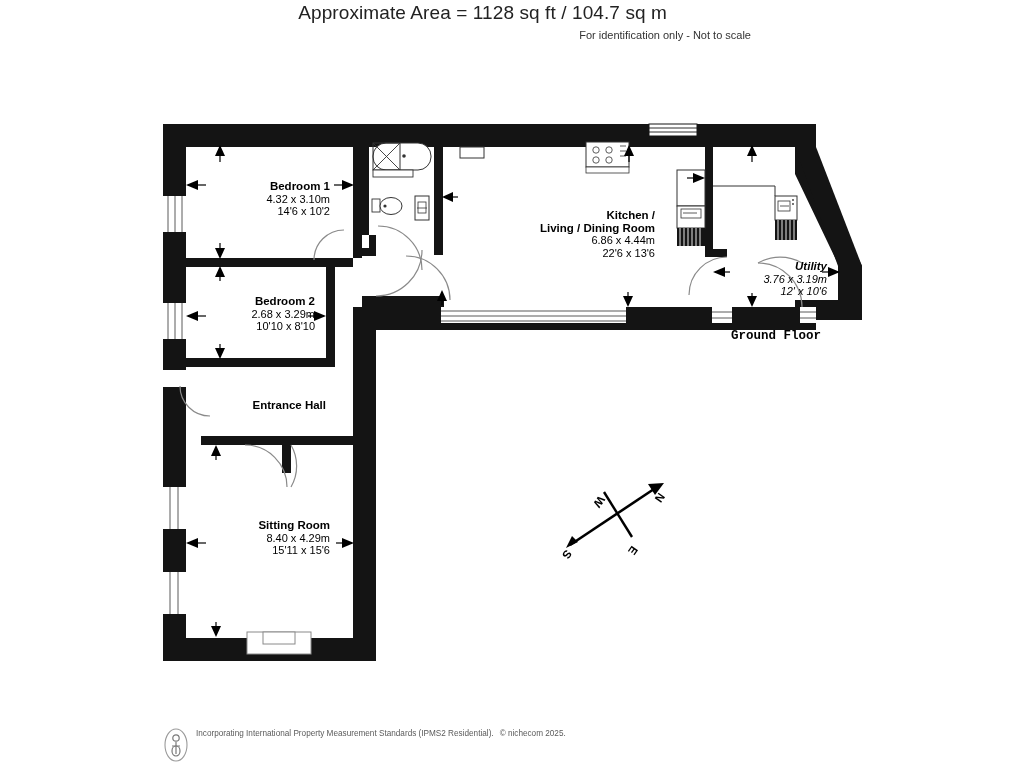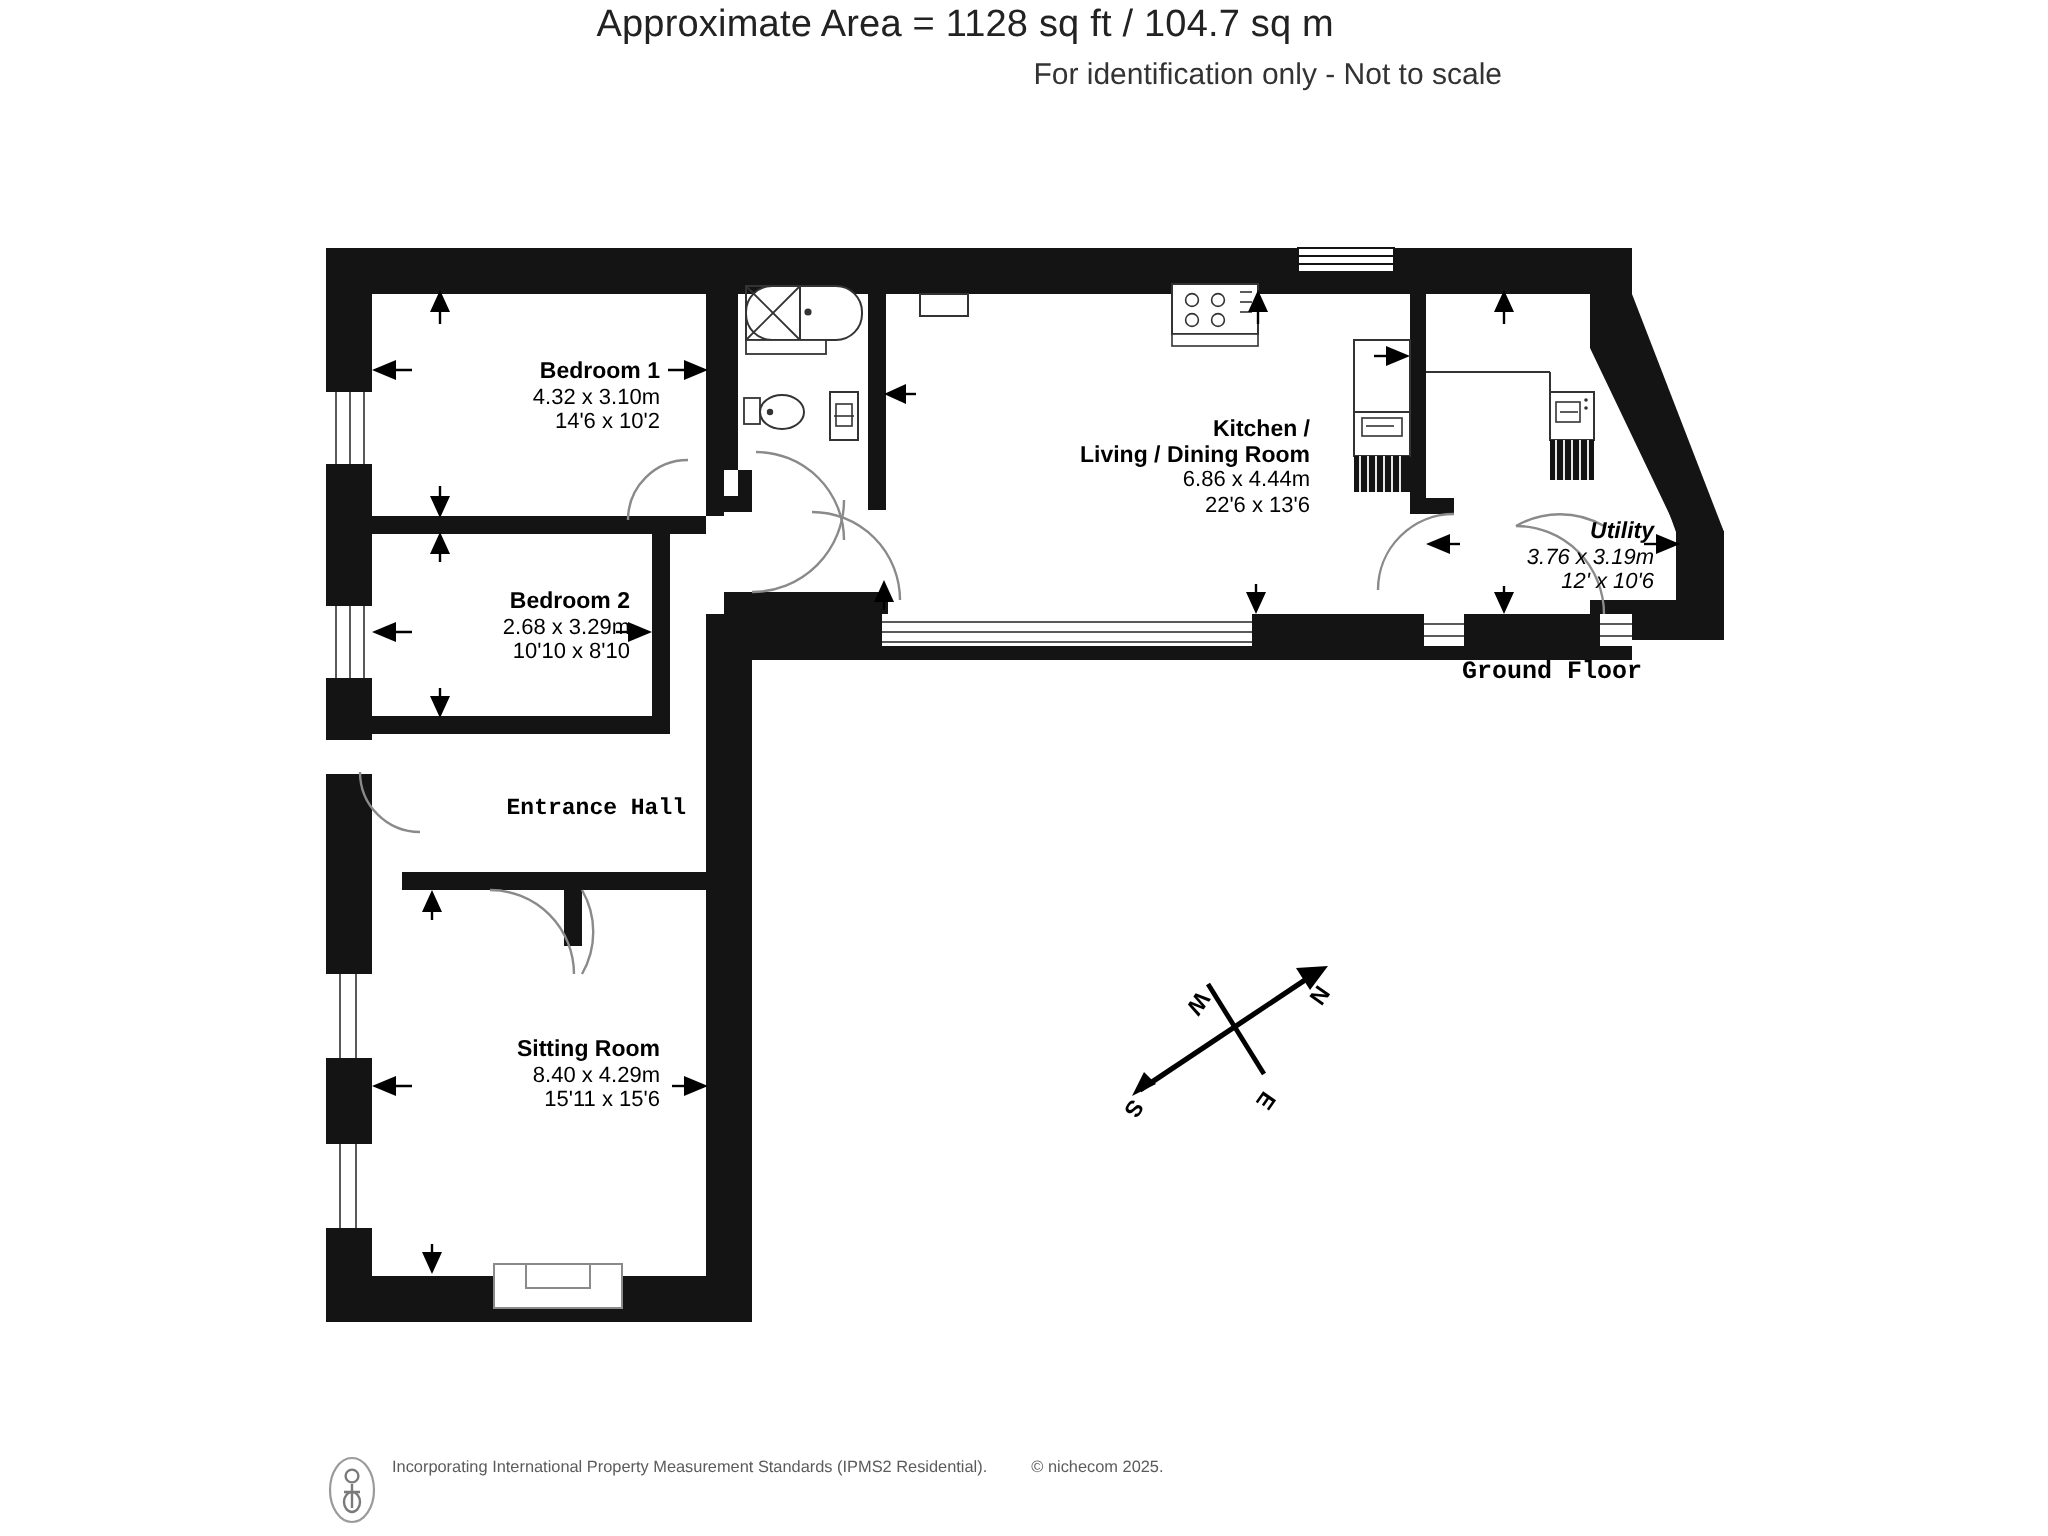--- a/index.html
+++ b/index.html
@@ -26,21 +26,21 @@
     padding-top: 2px;
   }
   #approx-area {
     font-size: 19px;
     color: #222222;
     padding-right: 157px;
     letter-spacing: 0.1px;
     white-space: nowrap;
   }
   #identification-note {
-    font-size: 15px;
+    font-size: 11px;
     color: #333333;
     padding-right: 73px;
     margin-top: 5px;
     white-space: nowrap;
   }
 
   
   #plan {
     position: absolute;
     left: 0;
@@ -84,21 +84,21 @@
     left: 36px;
     top: 2px;
     font-size: 8.2px;
     color: #5b5b5b;
     line-height: 11.4px;
     white-space: nowrap;
   }
   .foot-line { display: block; }
   .copyright {
     display: inline-block;
-    margin-left: 22px;
+    margin-left: 6px;
     color: #5b5b5b;
   }
   #footer-logo {
     position: absolute;
     left: 2px;
     top: 1px;
     width: 28px;
     height: 36px;
   }
 </style>
@@ -410,21 +410,21 @@
   <div class="room-dim">6.86 x 4.44m</div>
   <div class="room-dim">22'6 x 13'6</div>
 </div>
 
 <div class="room-label" style="left:735px; top:260px; width:92px;font-style:italic;">
   <div class="room-name">Utility</div>
   <div class="room-dim">3.76 x 3.19m</div>
   <div class="room-dim">12' x 10'6</div>
 </div>
 
-<div class="room-label" style="left:243px; top:399px; width:100px;font-family:Liberation Mono, monospace;">
+<div class="room-label" style="left:226px; top:399px; width:100px;">
   <div class="room-name">Entrance Hall</div>
 </div>
 
 <div class="room-label" style="left:226px; top:519px; width:104px;">
   <div class="room-name">Sitting Room</div>
   <div class="room-dim">8.40 x 4.29m</div>
   <div class="room-dim">15'11 x 15'6</div>
 </div>
 
 <div class="floor-title" style="left:731px; top:329px;font-family:Liberation Mono, monospace;">Ground Floor</div>

